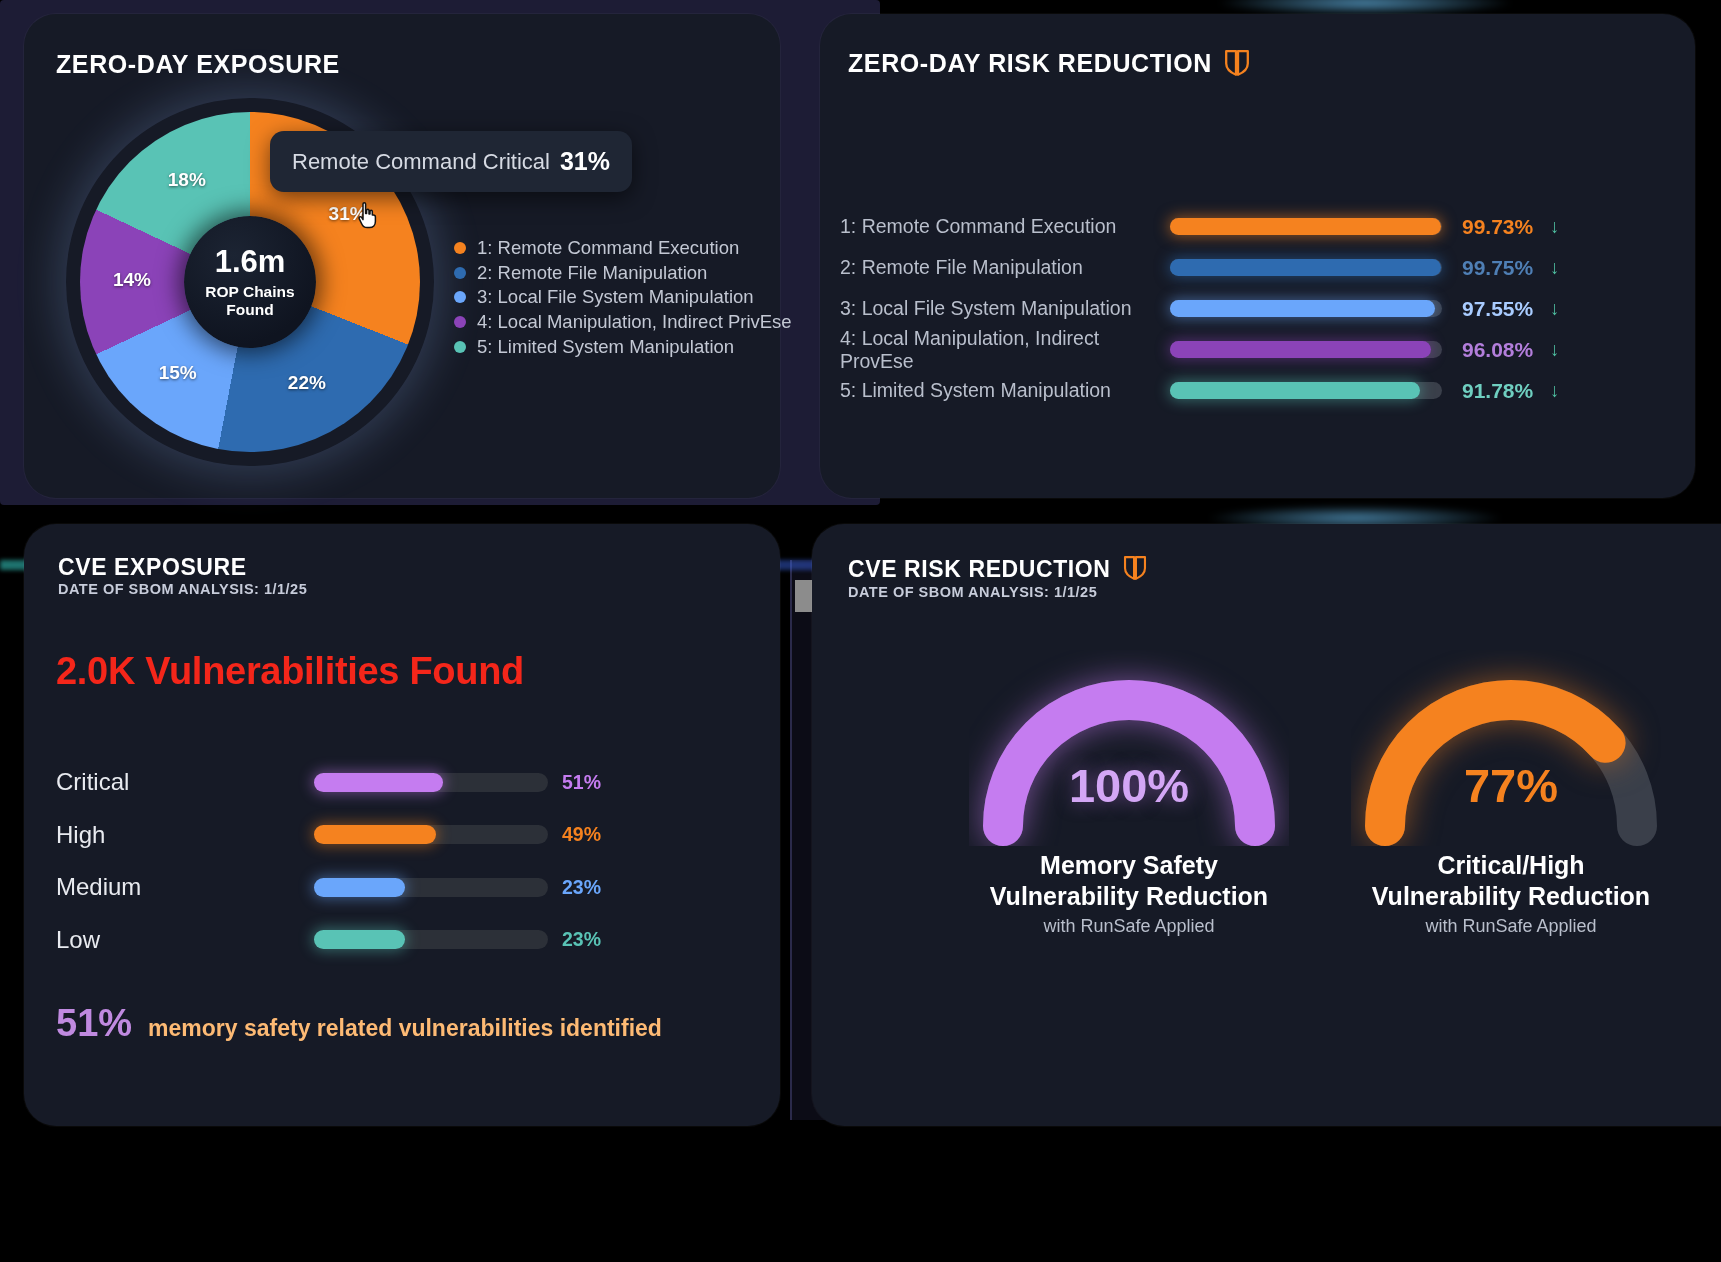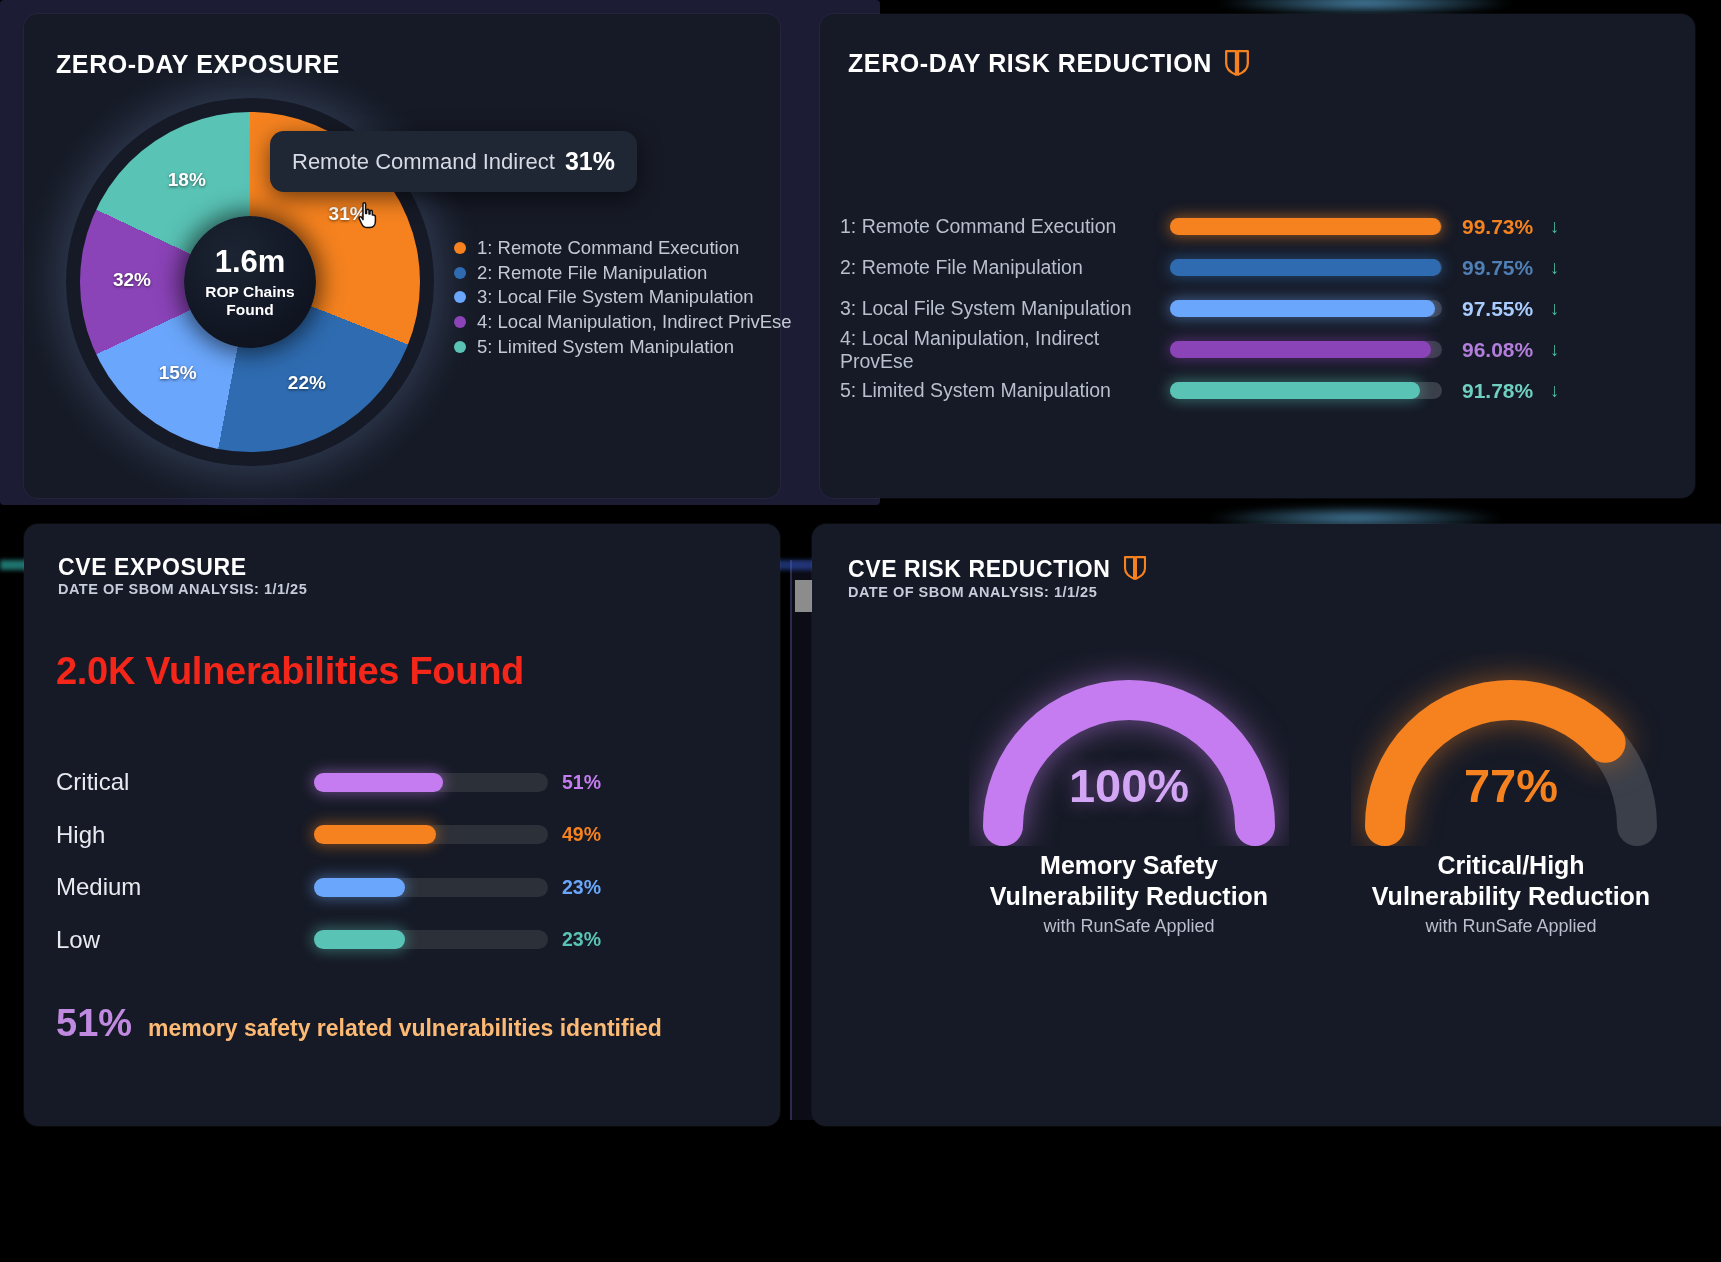--- a/index.html
+++ b/index.html
@@ -39,21 +39,21 @@
   }
   .glow-mid-left {
     position: absolute; left: 0px; top: 560px; width: 820px; height: 10px;
     background: linear-gradient(90deg, rgba(60,230,220,.5), rgba(60,100,240,.45));
     filter: blur(2px);
   }
 
   .card {
     position: absolute;
     background: #161a26;
-    border-radius: 14px;
+    border-radius: 32px;
     box-shadow: 0 0 0 1px rgba(255,255,255,0.035);
   }
   .card.tl { left: 24px;  top: 14px;  width: 756px; height: 484px; }
   .card.tr { left: 820px; top: 14px;  width: 875px; height: 484px; }
   .card.bl { left: 24px;  top: 524px; width: 756px; height: 602px; }
   .card.br { left: 812px; top: 524px; width: 1016px; height: 602px; }
 
   .card-title {
     color: #ffffff;
     font-weight: 700;
@@ -171,26 +171,26 @@
       <div class="donut-hole">
         <div class="hole-big">1.6m</div>
         <div class="hole-sub">
           <span>ROP Chains</span><br>
           <span>Found</span>
         </div>
       </div>
       <div class="slice-label" id="sl0" style="left: 243.596px; top: 90.6742px; width: 48px; text-align: center;">31%</div>
       <div class="slice-label" id="sl1" style="left: 202.847px; top: 260.404px; width: 48px; text-align: center;">22%</div>
       <div class="slice-label" id="sl2" style="left: 73.677px; top: 250.238px; width: 48px; text-align: center;">15%</div>
-      <div class="slice-label" id="sl3" style="left: 28px; top: 157px; width: 48px; text-align: center;">32%</div>
+      <div class="slice-label" id="sl3" style="left: 28px; top: 157px; width: 48px; text-align: center;">14%</div>
       <div class="slice-label" id="sl4" style="left: 82.7724px; top: 57.3693px; width: 48px; text-align: center;">18%</div>
     </div>
 
     <div class="tooltip">
-      <span class="t-label">Remote Command Indirect</span>
+      <span class="t-label">Remote Command Critical</span>
       <span class="t-val">31%</span>
     </div>
 
     <div class="cursor-hand">
       <svg width="26" height="30" viewBox="0 0 26 30">
         <path d="M9 4 C9 2.3 11.6 2.3 11.6 4 L11.6 13.5 L12.6 13.5 L12.6 10.4 C12.6 8.9 15 8.9 15 10.4 L15 14 L16 14 L16 11.4 C16 9.9 18.3 9.9 18.3 11.4 L18.3 15 L19.3 15 C20.6 15 21.4 15.8 21.4 17 L21.4 21.6 C21.4 25 19.2 27.6 15.4 27.6 L13.2 27.6 C10.2 27.6 8.4 25.6 7.4 23.2 L5.2 18.6 C4.5 17.1 6.6 15.9 7.6 17.4 L9 19.6 Z" fill="#ffffff" stroke="#121212" stroke-width="1.5" stroke-linejoin="round"></path>
       </svg>
     </div>
 
     <div class="legend">

